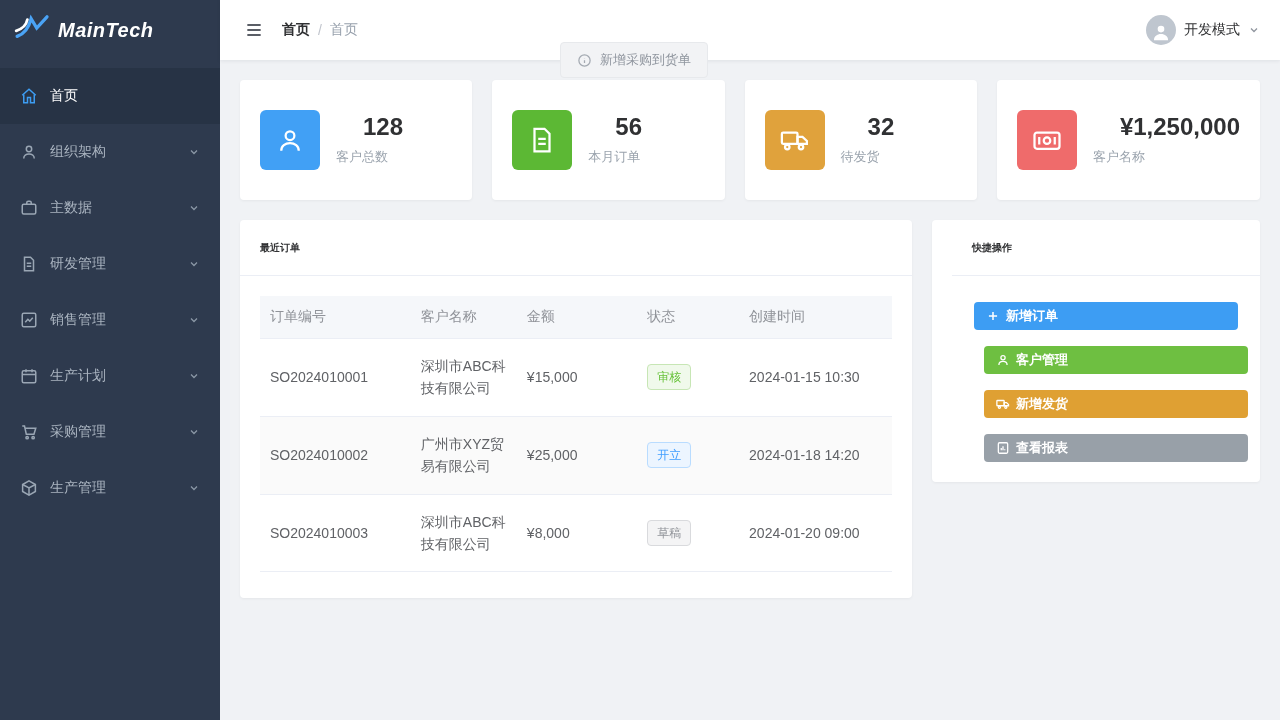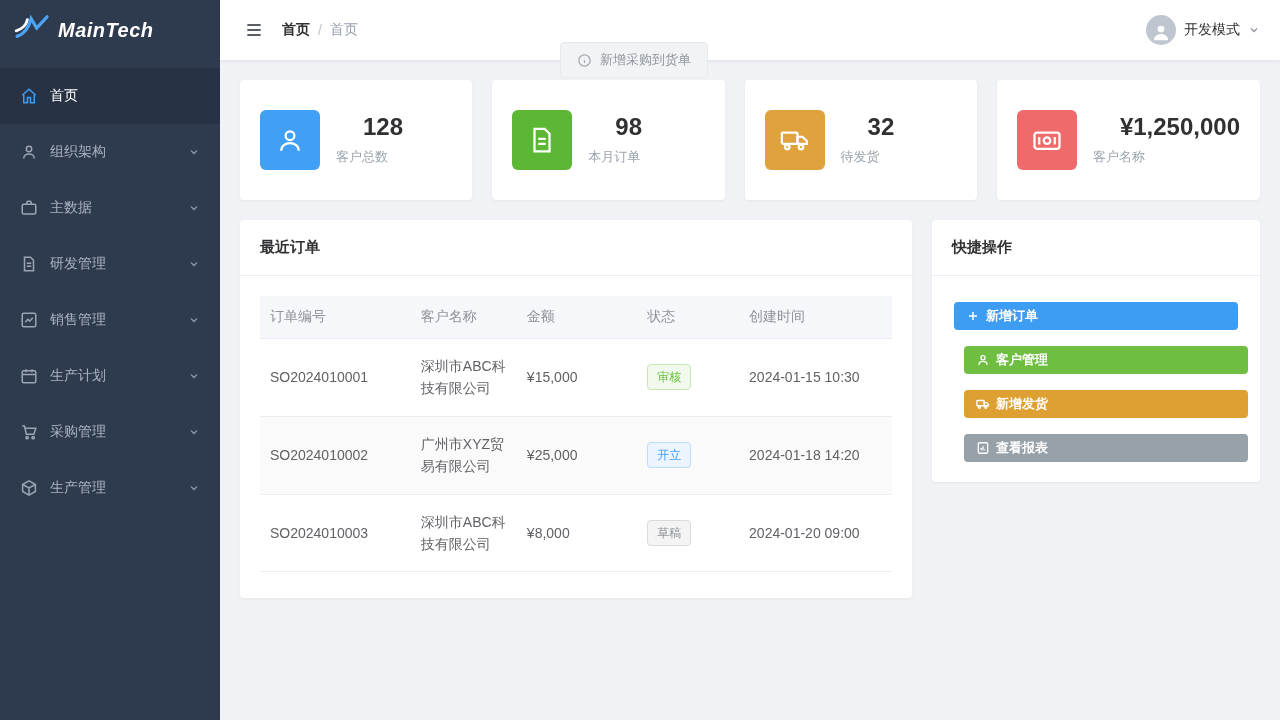--- a/index.html
+++ b/index.html
@@ -84,21 +84,21 @@
   .stat-icon.orange { background:#e0a23c; }
   .stat-icon.red { background:#ef6b6b; }
   .stat-value { font-size:24px; font-weight:bold; color:#303133; line-height:1.1;margin-left:27px; }
   .stat-label { font-size:13px; color:#9aa3ad; margin-top:7px; }
 
   
   .panels { display:flex; gap:20px; align-items:flex-start; }
   .panel { background:#fff; border-radius:4px; box-shadow:0 1px 3px rgba(0,0,0,.05); }
   .panel-header {
     height:56px; display:flex; align-items:center; padding:0 20px;
-    font-size:15px; color:#303133; font-weight:bold;
+    font-size:10px; color:#303133; font-weight:bold;
     border-bottom:1px solid #ebeef5;
   }
   .orders-panel { flex:0 0 672px; width:672px; }
   .orders-body { padding:20px 20px 26px; }
 
   table.orders { width:100%; border-collapse:collapse; font-size:14px; color:#606266; table-layout:fixed; }
   table.orders th {
     background:#f5f7fa; color:#909399; font-weight:normal; text-align:left;
     padding:12px 10px; border-bottom:1px solid #ebeef5; font-size:14px;
   }
@@ -112,21 +112,21 @@
 
   .badge {
     display:inline-block; padding:3px 9px; font-size:12px; border-radius:4px;
     border:1px solid transparent; line-height:1.5; white-space:nowrap;
   }
   .badge-success { color:#67c23a; background:#f0f9eb; border-color:#c7e6b5; }
   .badge-primary { color:#409eff; background:#ecf5ff; border-color:#b9dcff; }
   .badge-draft   { color:#909399; background:#f4f4f5; border-color:#d9dadd; }
 
   
-  .quick-panel { flex:1; }
+  .quick-panel { flex:1;padding-left:20px; }
   .quick-body { padding:26px 22px 20px; }
   .qa-btn {
     width:100%; height:28px; border:none; border-radius:4px;
     display:flex; align-items:center; gap:6px; padding:0 12px;
     color:#fff; font-size:13px; font-weight:bold; cursor:pointer;
     font-family:"Liberation Sans", sans-serif; margin-bottom:16px;
   }
   .qa-btn:last-child { margin-bottom:0; }
   .qa-btn .qa-ic { width:14px; height:14px; display:inline-flex; }
   .qa-btn .qa-ic svg { width:14px; height:14px; }
@@ -327,21 +327,21 @@
         </div>
 
         <div class="stat-card">
           <div class="stat-icon green">
             <svg viewBox="0 0 24 24" fill="none" stroke="currentColor" stroke-width="1.8">
                 <path d="M6 3h8l4 4v14H6z"></path>
                 <path d="M9 11h6M9 15h6"></path>
               </svg>
           </div>
           <div>
-            <div class="stat-value">98</div>
+            <div class="stat-value">56</div>
             <div class="stat-label">本月订单</div>
           </div>
         </div>
 
         <div class="stat-card">
           <div class="stat-icon orange">
             <svg viewBox="0 0 24 24" fill="none" stroke="currentColor" stroke-width="1.8">
                 <rect x="1.5" y="6" width="12.5" height="9" rx="1"></rect>
                 <path d="M14 9.5h4l3.5 3.2V15H14z"></path>
                 <circle cx="5.8" cy="17.6" r="1.8"></circle>

